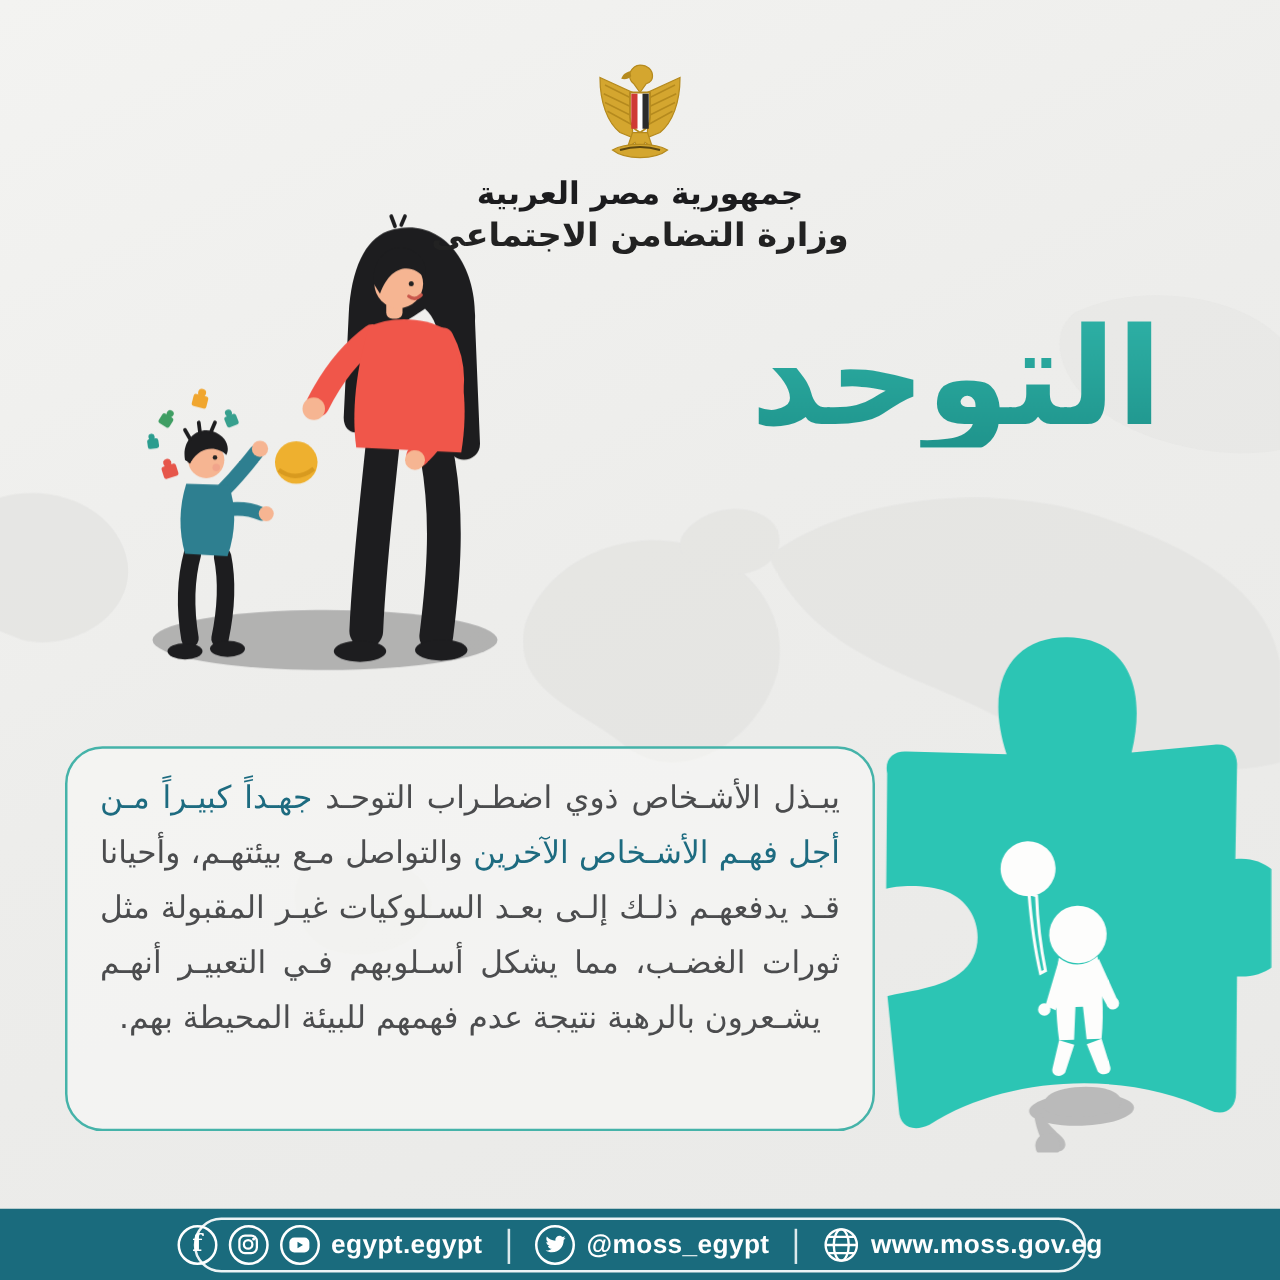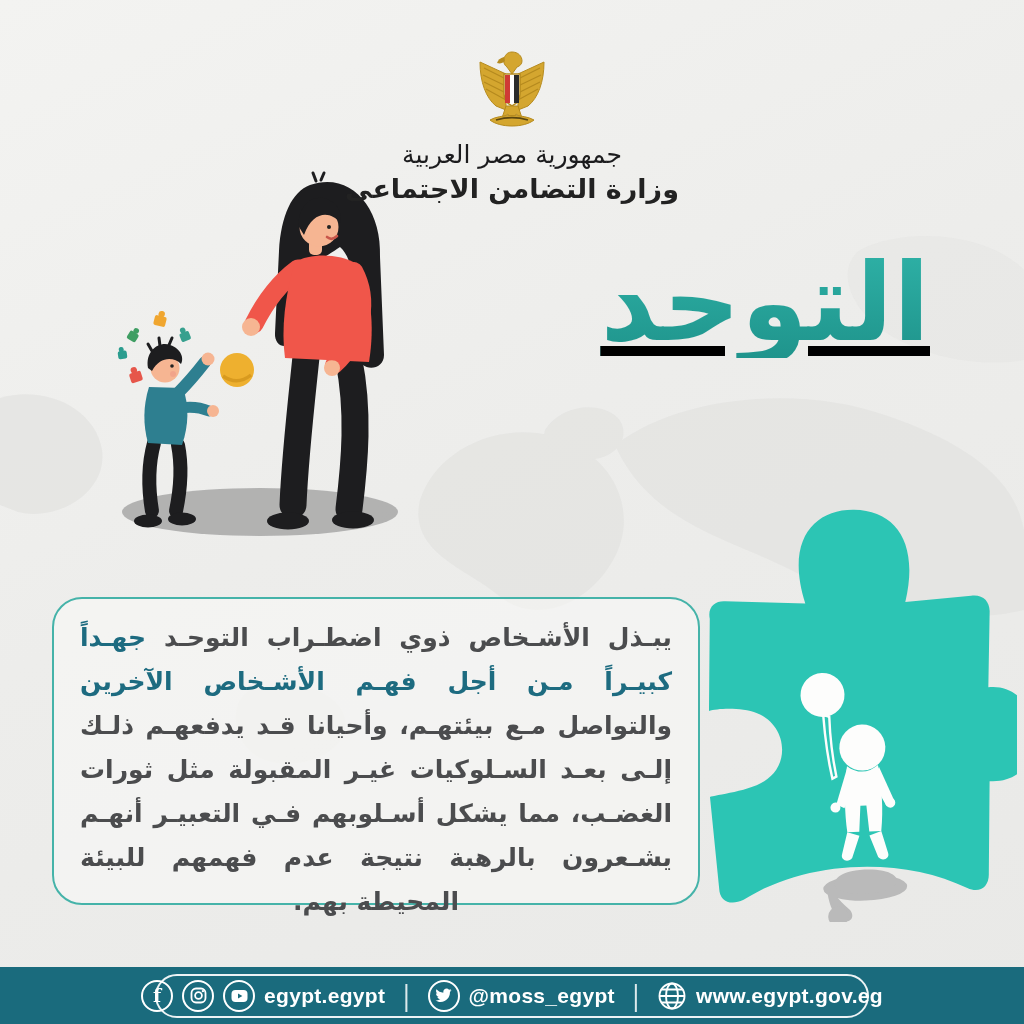--- a/index.html
+++ b/index.html
@@ -28,48 +28,48 @@
   }
   
   .world-map{position:absolute;left:0;top:0;width:1024px;height:1024px;z-index:1;}
   
   .gov-header{
     position:absolute;top:48px;left:0;width:1024px;
     display:flex;flex-direction:column;align-items:center;z-index:4;
   }
   .emblem{width:92px;height:86px;}
   .country-name{
-    margin-top:6px;font-size:25px;font-weight:normal;color:var(--ink);
+    margin-top:6px;font-size:25px;font-weight:bold;color:var(--ink);
     direction:rtl;letter-spacing:0;
   }
   .ministry-name{
     margin-top:4px;font-size:27px;font-weight:bold;color:#222;
     direction:rtl;transform:scaleY(.96);
   }
   
   .family-illustration{position:absolute;left:48px;top:165px;width:470px;height:415px;z-index:3;}
   
-  .title-block{position:absolute;top:248px;right:94px;width:420px;text-align:right;z-index:4;direction:rtl;text-decoration:underline;}
+  .title-block{position:absolute;top:248px;right:94px;width:420px;text-align:right;z-index:4;direction:rtl;}
   .title-main{
     font-size:108px;line-height:1.02;font-weight:bold;
     color:var(--accent_teal);
     background:linear-gradient(180deg,#2eb1a6 0%,#1f948c 100%);
     -webkit-background-clip:text;background-clip:text;-webkit-text-fill-color:transparent;
   }
   .title-sub{font-size:62px;line-height:1.05;font-weight:bold;color:var(--dark_teal);margin-top:12px;}
   
   .text-card{
     position:absolute;left:52px;top:597px;width:648px;height:308px;z-index:5;
     border:2px solid var(--card_border);border-radius:30px;
     background:rgba(250,250,248,.55);
     padding:17px 26px 14px 26px;
   }
   .text-card p{
     direction:rtl;text-align:justify;text-align-last:center;
-    font-size:25px;font-weight:bold;line-height:1.76;color:var(--text_gray);
+    font-size:25px;font-weight:normal;line-height:1.76;color:var(--text_gray);
   }
   .text-card .hl{color:var(--dark_teal);}
   
   .puzzle-graphic{position:absolute;left:683px;top:496px;width:334px;height:426px;z-index:6;}
   
   .footer-bar{
     position:absolute;left:0;bottom:0;width:1024px;height:57px;z-index:7;
     background:var(--footer_teal);
     display:flex;align-items:center;justify-content:center;
   }
@@ -273,18 +273,18 @@
       <div class="pill-group">
         <span>
           <svg width="30" height="30" viewBox="0 0 30 30">
               <g fill="none" stroke="#fff" stroke-width="1.9">
                 <circle cx="15" cy="15" r="12.5"></circle>
                 <ellipse cx="15" cy="15" rx="6" ry="12.5"></ellipse>
                 <path d="M2.5,15 h25 M4.5,8.5 h21 M4.5,21.5 h21"></path>
               </g>
             </svg>
         </span>
-        <span class="pill-text">www.egypt.gov.eg</span>
+        <span class="pill-text">www.moss.gov.eg</span>
       </div>
     </div>
   </footer>
 
 </div>
 
 </body></html>

